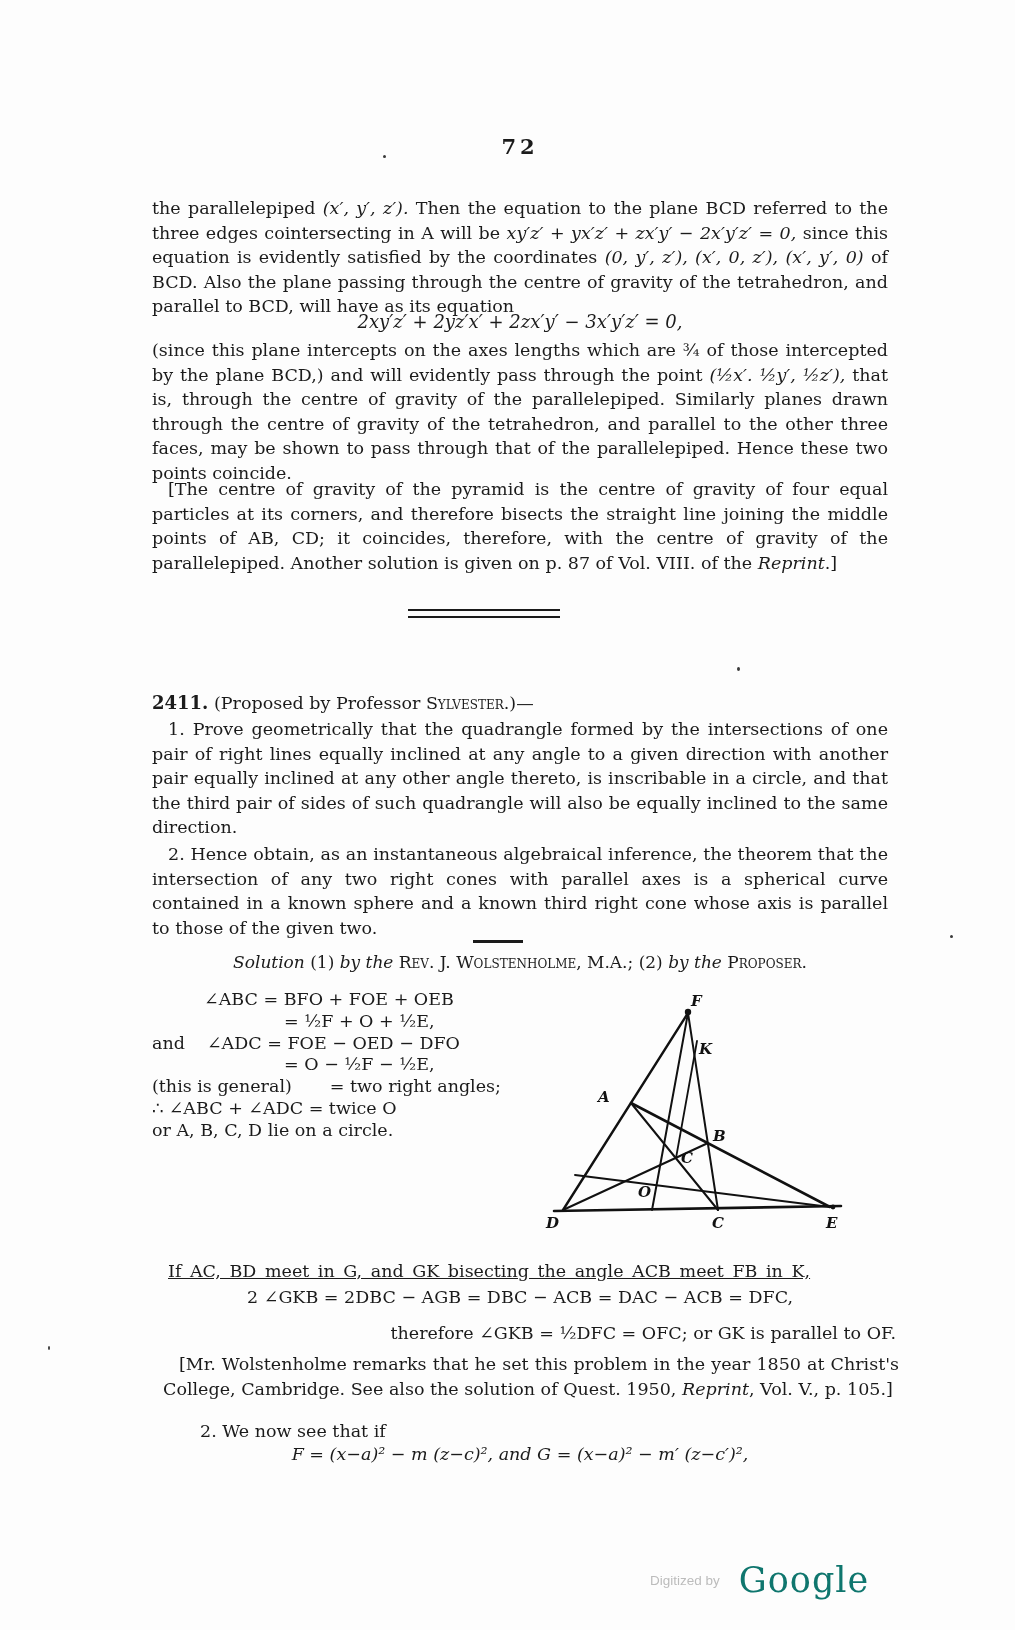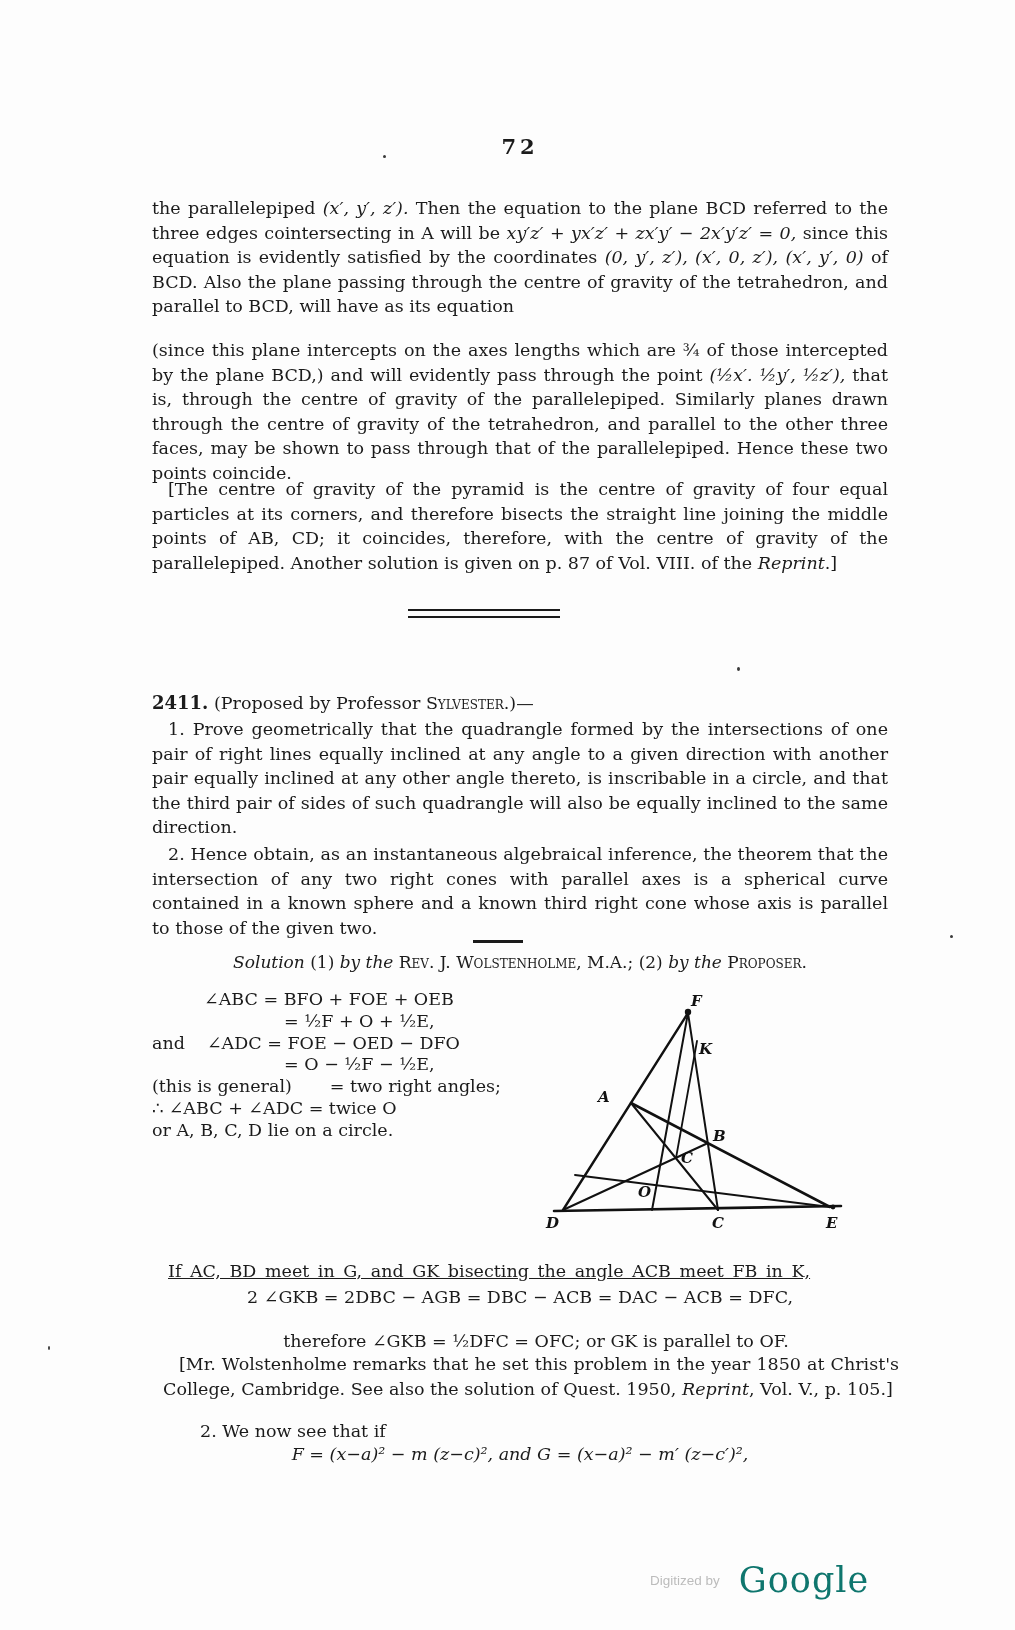--- a/index.html
+++ b/index.html
@@ -27,20 +27,21 @@
 </style>
 </head>
 <body>
 
 <div class="page">
 
   <div class="blk pagenum" style="top:134px;">72</div>
 
   <p class="blk para" style="top:196px;margin:0;"><span>the parallelepiped </span><span class="m">(x′, y′, z′).</span><span>  Then the equation to the plane BCD referred to the three edges cointersecting in A will be </span><span class="m">xy′z′ + yx′z′ + zx′y′ − 2x′y′z′ = 0,</span><span> since this equation is evidently satisfied by the coordinates </span><span class="m">(0, y′, z′), (x′, 0, z′), (x′, y′, 0)</span><span> of BCD.  Also the plane passing through the centre of gravity of the tetrahedron, and parallel to BCD, will have as its equation</span></p>
 
+  <div class="blk center m" style="top:311px;font-size:18px;">2xy′z′ + 2yz′x′ + 2zx′y′ − 3x′y′z′ = 0,</div>
 
   <p class="blk para" style="top:338px;margin:0;"><span>(since this plane intercepts on the axes lengths which are ¾ of those intercepted by the plane BCD,) and will evidently pass through the point </span><span class="m">(½x′. ½y′, ½z′),</span><span> that is, through the centre of gravity of the parallelepiped.  Similarly planes drawn through the centre of gravity of the tetrahedron, and parallel to the other three faces, may be shown to pass through that of the parallelepiped.  Hence these two points coincide.</span></p>
 
   <p class="blk para ind" style="top:477px;margin:0;"><span>[The centre of gravity of the pyramid is the centre of gravity of four equal particles at its corners, and therefore bisects the straight line joining the middle points of AB, CD; it coincides, therefore, with the centre of gravity of the parallelepiped.  Another solution is given on p. 87 of Vol. VIII. of the </span><span class="m">Reprint</span><span>.]</span></p>
 
   <div class="rule-double" style="position:absolute;left:408px;top:609px;width:152px;"></div>
 
   <p class="blk para" style="top:691px;margin:0;text-align:left;"><span class="prob-num">2411.</span><span>  (Proposed by Professor </span><span class="sc">Sylvester</span><span>.)—</span></p>
 
   <p class="blk para ind" style="top:717px;margin:0;">1.  Prove geometrically that the quadrangle formed by the intersections of one pair of right lines equally inclined at any angle to a given direction with another pair equally inclined at any other angle thereto, is inscribable in a circle, and that the third pair of sides of such quadrangle will also be equally inclined to the same direction.</p>
@@ -81,21 +82,21 @@
     <text x="713" y="1141">B</text>
     <text x="681" y="1163">C</text>
     <text x="638" y="1197">O</text>
     <text x="546" y="1228">D</text>
     <text x="712" y="1228">C</text>
     <text x="826" y="1228">E</text>
   </svg>
 
   <p class="blk para ind semiloose" style="top:1259px;margin:0;text-decoration:underline;">If AC, BD meet in G, and GK bisecting the angle ACB meet FB in K,</p>
   <div class="blk center" style="top:1287px;font-size:17.5px;">2 ∠GKB = 2DBC − AGB = DBC − ACB = DAC − ACB = DFC,</div>
-  <p class="blk para" style="top:1313px;margin:16px;text-align:center;">therefore  ∠GKB = ½DFC = OFC;  or GK is parallel to OF.</p>
+  <p class="blk para" style="top:1313px;margin:8px;text-align:right;">therefore  ∠GKB = ½DFC = OFC;  or GK is parallel to OF.</p>
 
   <p class="blk para ind" style="top:1341px;margin:11px;"><span>[Mr. Wolstenholme remarks that he set this problem in the year 1850 at Christ's College, Cambridge.   See also the solution of Quest. 1950, </span><span class="m">Reprint</span><span>, Vol. V., p. 105.]</span></p>
 
   <p class="blk para" style="top:1419px;margin:0;text-align:left;padding-left:48px;">2.  We now see that if</p>
   <div class="blk center m" style="top:1444px;font-size:17.5px;">F = (x−a)² − m (z−c)²,  and  G = (x−a)² − m′ (z−c′)²,</div>
 
   <div class="speck" style="left:383px;top:155px;width:3px;height:3px;"></div>
   <div class="speck" style="left:950px;top:935px;width:3px;height:3px;"></div>
   <div class="speck" style="left:737px;top:667px;width:3px;height:4px;"></div>
   <div class="speck" style="left:48px;top:1346px;width:2px;height:4px;"></div>

